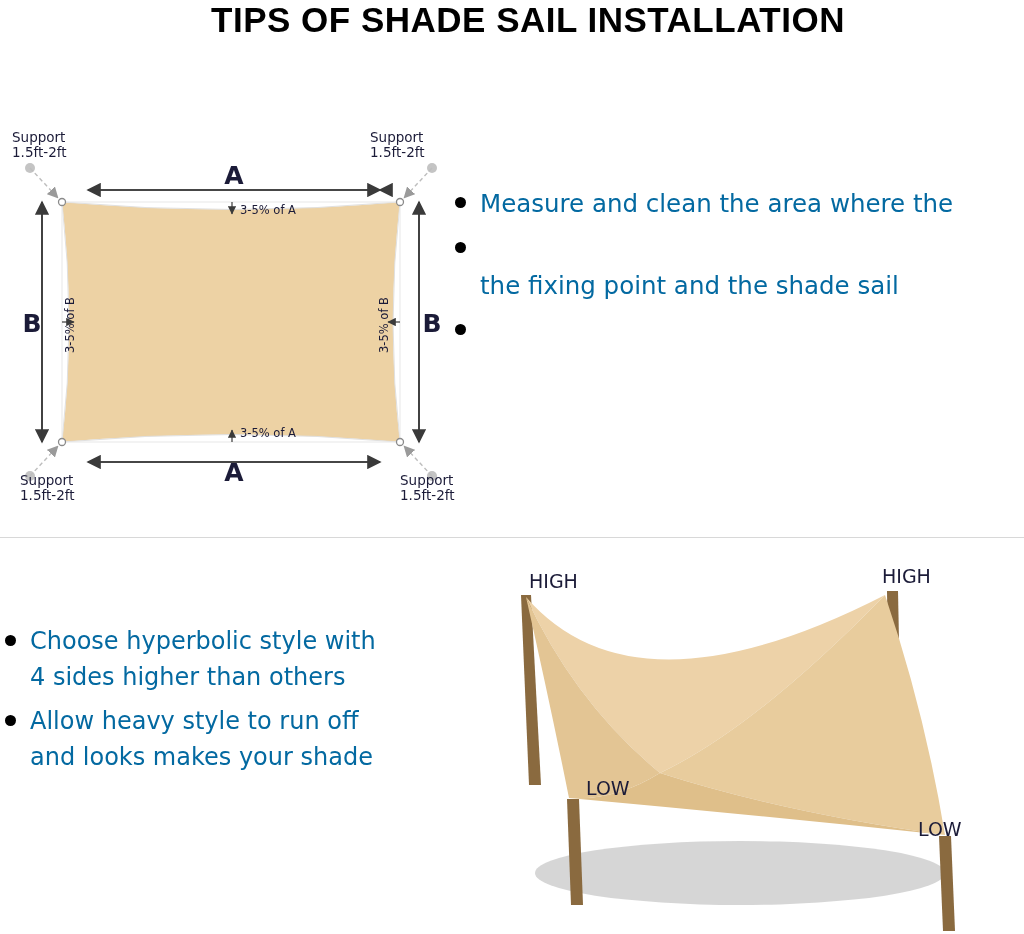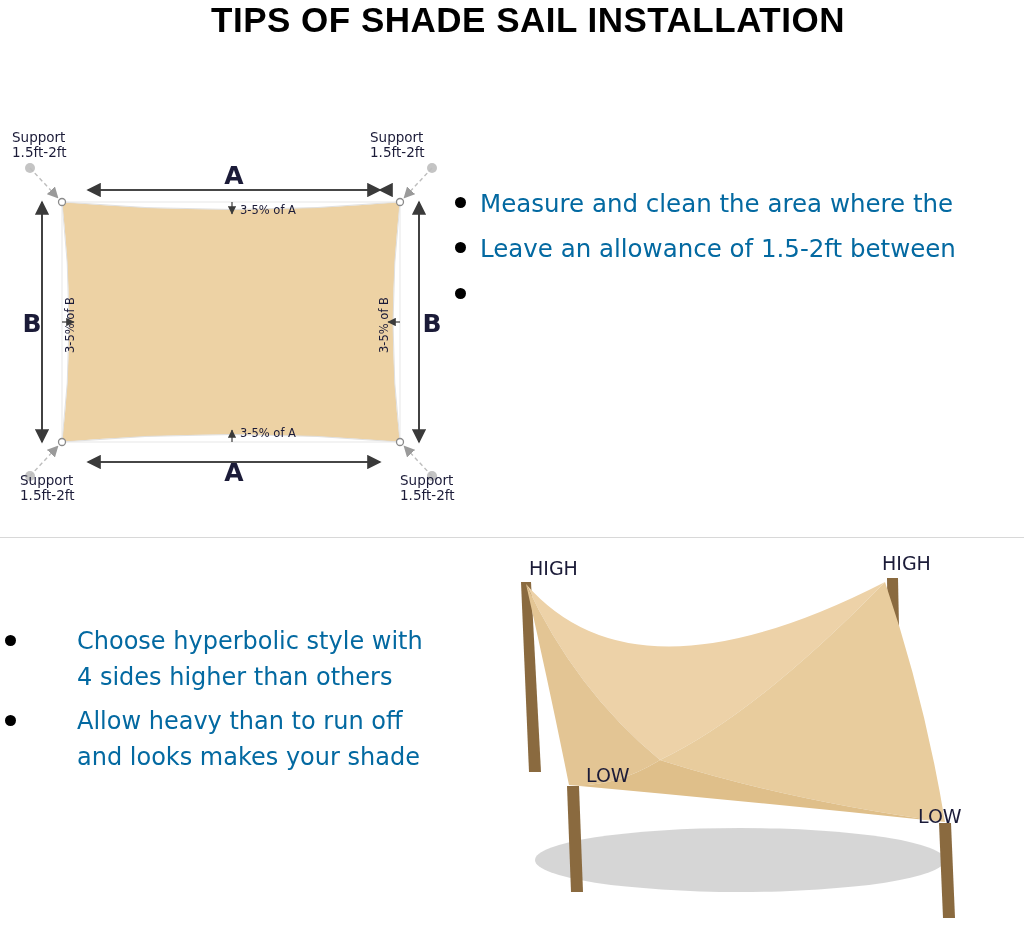--- a/index.html
+++ b/index.html
@@ -66,36 +66,36 @@
     background: #000;
     margin-top: 11px;
     margin-right: 14px;
   }
   .bullet-text {
     font-size: 24.5px;
     line-height: 1.48;
     color: #0369a1;
     font-family: "DejaVu Sans", sans-serif;
   }
-  #bottom-list .bullet-text { font-size: 24px; margin-left: 47px; }
+  #bottom-list .bullet-text { font-size: 24px; }
 
   
   #rect-diagram {
     position: absolute;
     left: 0px;
     top: 110px;
     width: 470px;
     height: 400px;
   }
 
   
   #hyper-diagram {
     position: absolute;
     left: 455px;
-    top: 540px;
+    top: 553px;
     width: 569px;
     height: 382px;
     text-align: center;
   }
 
   .lbl {
     font-family: "DejaVu Sans", sans-serif;
     fill: #1b1b38;
   }
 </style>
@@ -181,42 +181,43 @@
 <div id="top-list">
   <div class="bullet-row">
     <span class="dot"></span>
     <span class="bullet-text">
       <span>Measure and clean the area where the</span><br>
     </span>
   </div>
   <div class="bullet-row">
     <span class="dot"></span>
     <span class="bullet-text">
-      <span>Leave an allowance of 1.5-2ft between</span><br>
+      <br>
+      <span>the fixing point and the shade sail</span>
     </span>
   </div>
   <div class="bullet-row">
     <span class="dot"></span>
   </div>
 </div>
 
 <div id="divider"></div>
 
 <div id="bottom-list">
   <div class="bullet-row">
     <span class="dot"></span>
     <span class="bullet-text">
       <span>Choose hyperbolic style with</span><br>
       <span>4 sides higher than others</span>
     </span>
   </div>
   <div class="bullet-row">
     <span class="dot"></span>
     <span class="bullet-text">
-      <span>Allow heavy than to run off</span><br>
+      <span>Allow heavy style to run off</span><br>
       <span>and looks makes your shade</span><br>
     </span>
   </div>
 </div>
 
 <div id="hyper-diagram">
 <svg width="569" height="382" viewBox="0 0 569 382" xmlns="http://www.w3.org/2000/svg">
 
   <ellipse cx="285" cy="320" rx="205" ry="32" fill="#cfcfcf" opacity="0.85"></ellipse>
 

